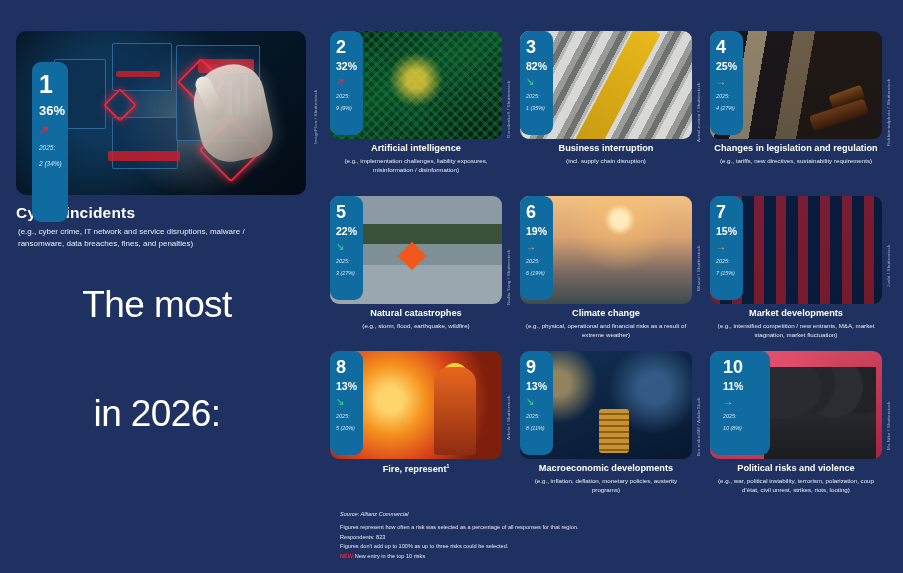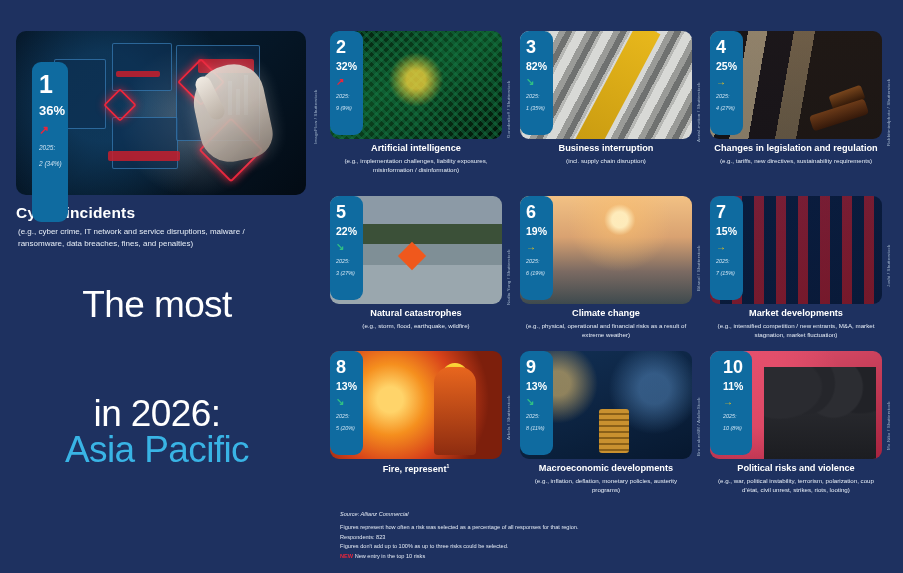--- a/index.html
+++ b/index.html
@@ -232,21 +232,20 @@
   </div>
 
   <div class="hero-title">Cyber incidents</div>
   <div class="hero-sub">(e.g., cyber crime, IT network and service disruptions, malware / ransomware, data breaches, fines, and penalties)</div>
 
   <div class="headline">
     <span>The most</span><br>
     <br>
     <br>
     <span>in 2026:</span>
-    <span class="region">Asia Pacific</span>
   </div>
 </div>
 
 <div id="grid">
 
   <div class="card" style="left:0px;top:31px;">
     <div class="card-photo ph-ai"></div>
     <div class="rank-badge card-badge">
       <div class="rb-num">2</div>
       <div class="rb-pct">32%</div>
@@ -360,21 +359,21 @@
     </div>
     <div class="credit-vert" style="left:176px;top:33px;height:72px;">Bro.makerSM / AdobeStock</div>
     <div class="card-title">Macroeconomic developments</div>
     <div class="card-sub">(e.g., inflation, deflation, monetary policies, austerity programs)</div>
   </div>
 
   <div class="card" style="left:380px;top:351px;">
     <div class="card-photo ph-riot">
       <div class="riot-figs"></div>
     </div>
-    <div class="rank-badge card-badge" style="width:42px;padding-left:13px;">
+    <div class="rank-badge card-badge" style="width:60px;padding-left:13px;">
       <div class="rb-num">10</div>
       <div class="rb-pct">11%</div>
       <div class="rb-arrow" style="color:#f0c419">→</div>
       <div class="rb-prev">2025:</div>
       <div class="rb-prev">10 (8%)</div>
     </div>
     <div class="credit-vert" style="left:176px;top:33px;height:66px;">Mo.Niko / Shutterstock</div>
     <div class="card-title">Political risks and violence</div>
     <div class="card-sub">(e.g., war, political instability, terrorism, polarization, coup d'état, civil unrest, strikes, riots, looting)</div>
   </div>

